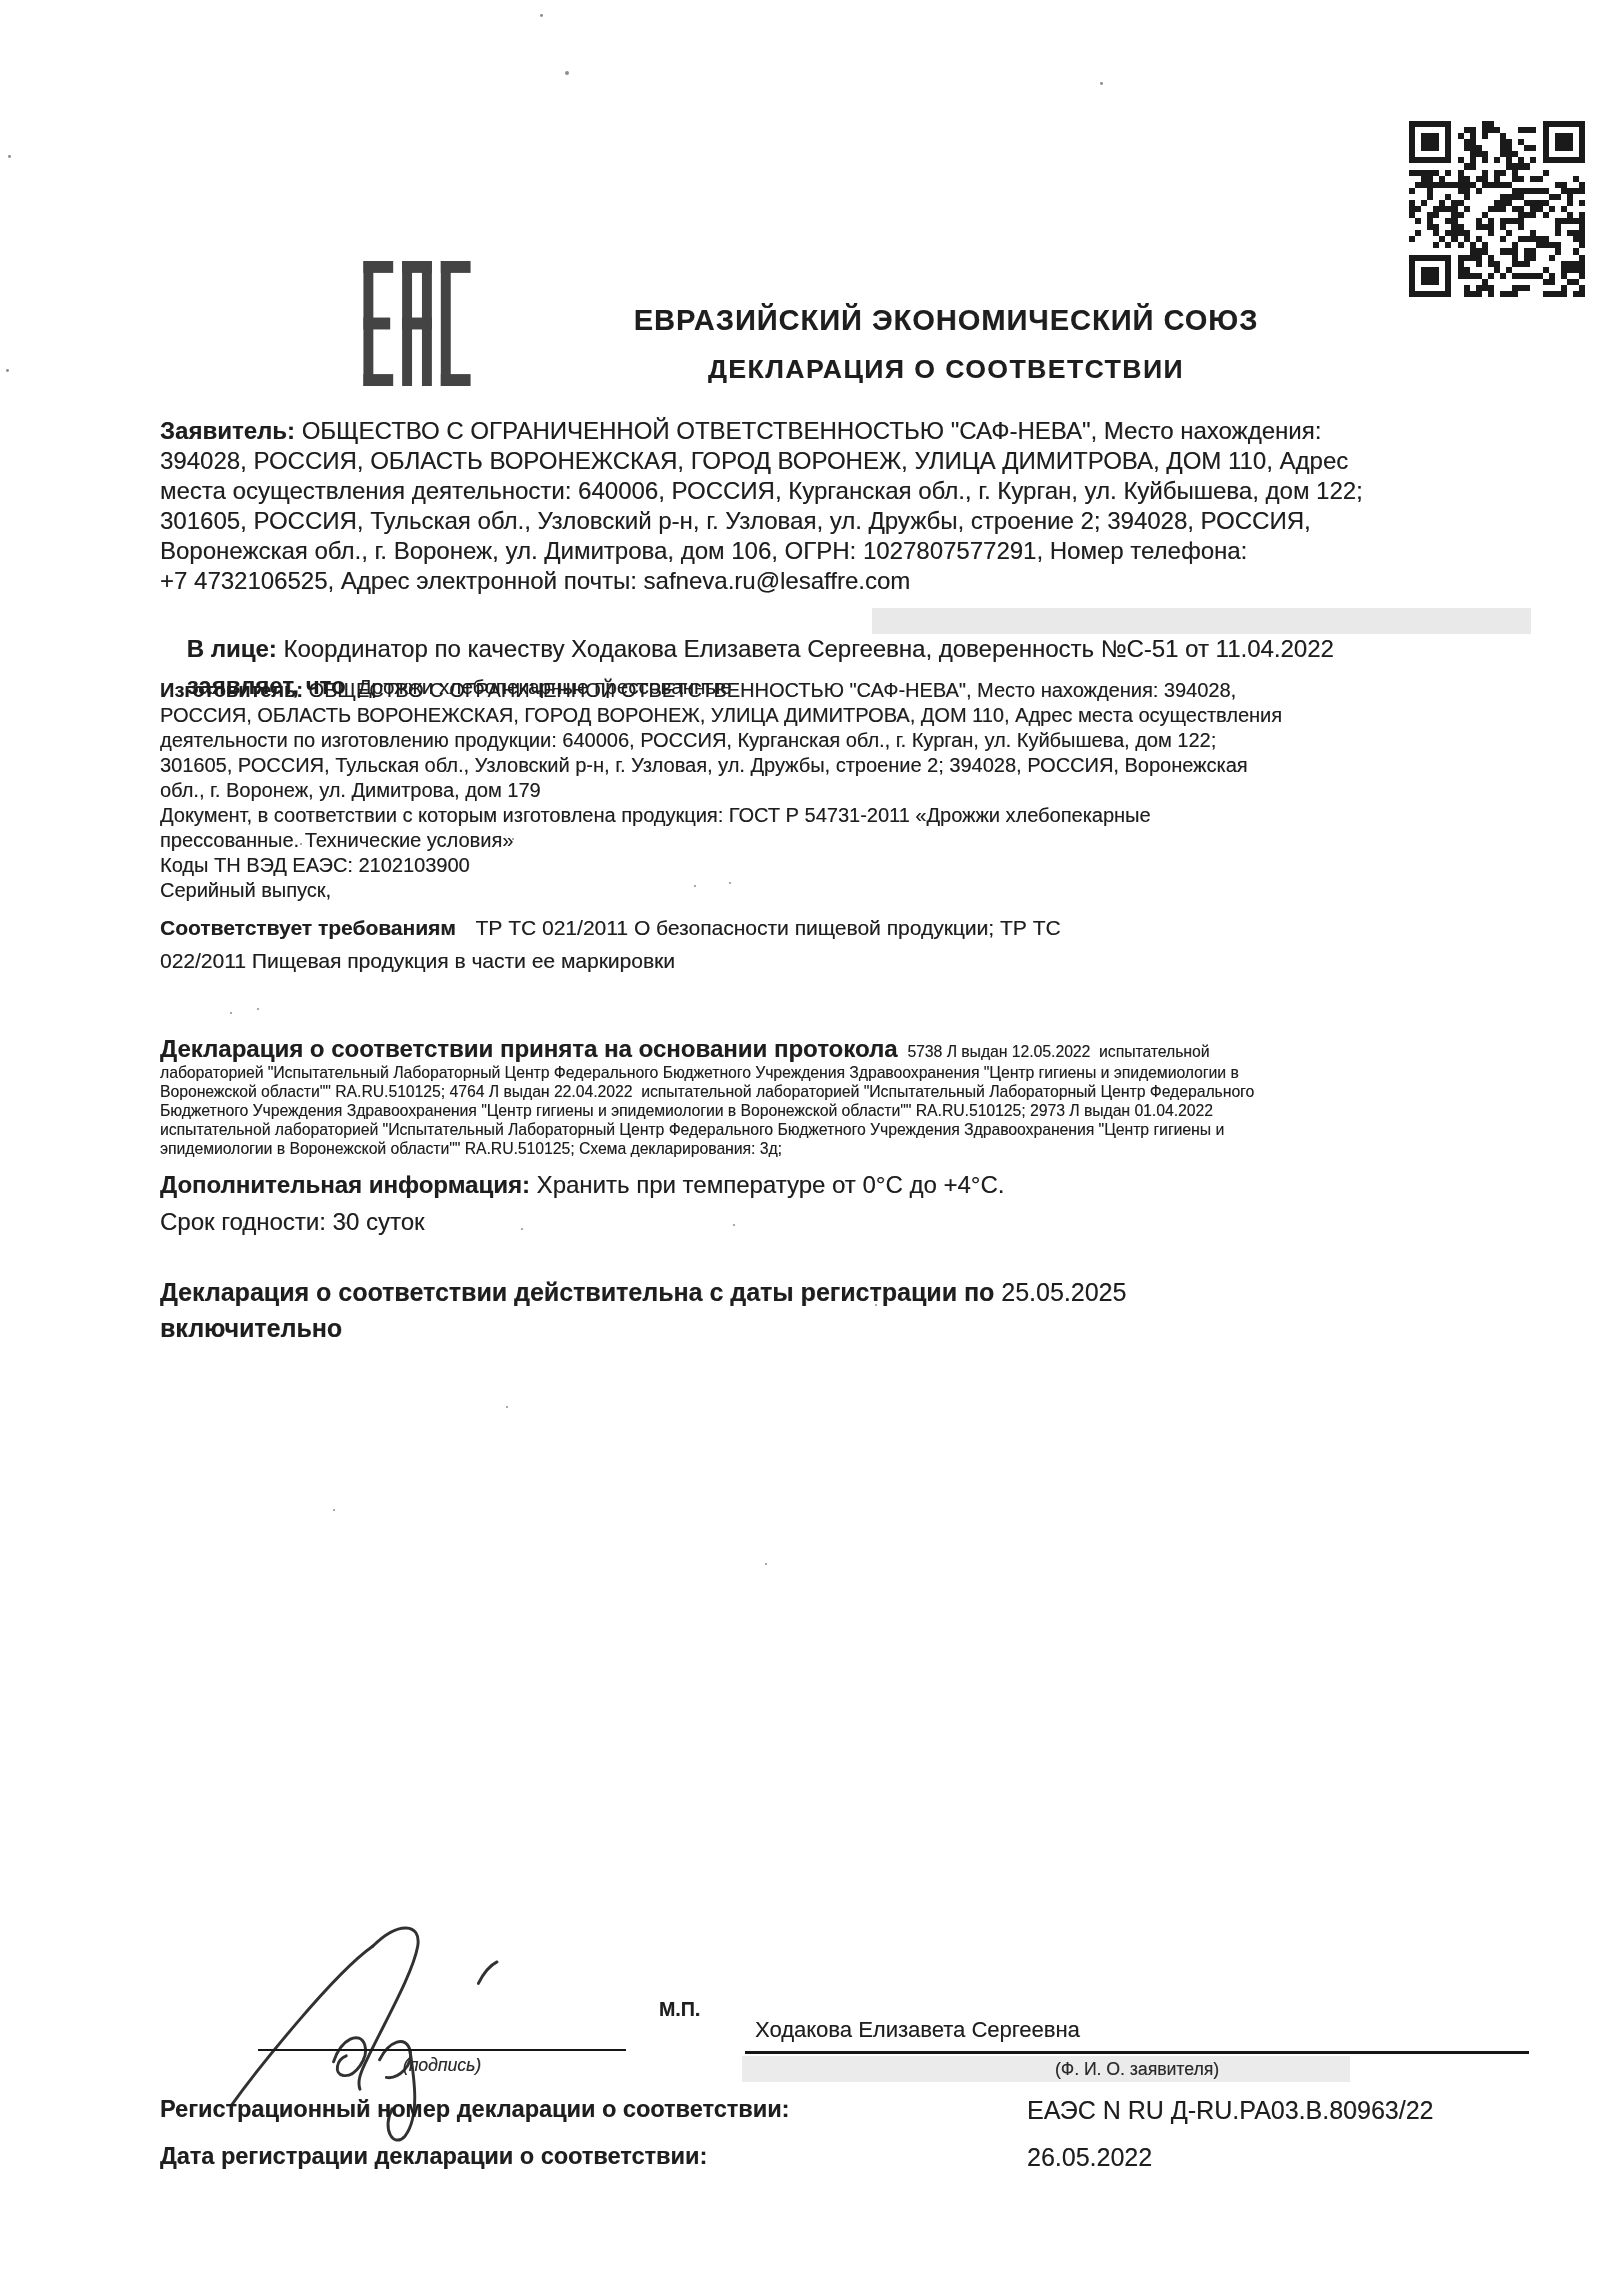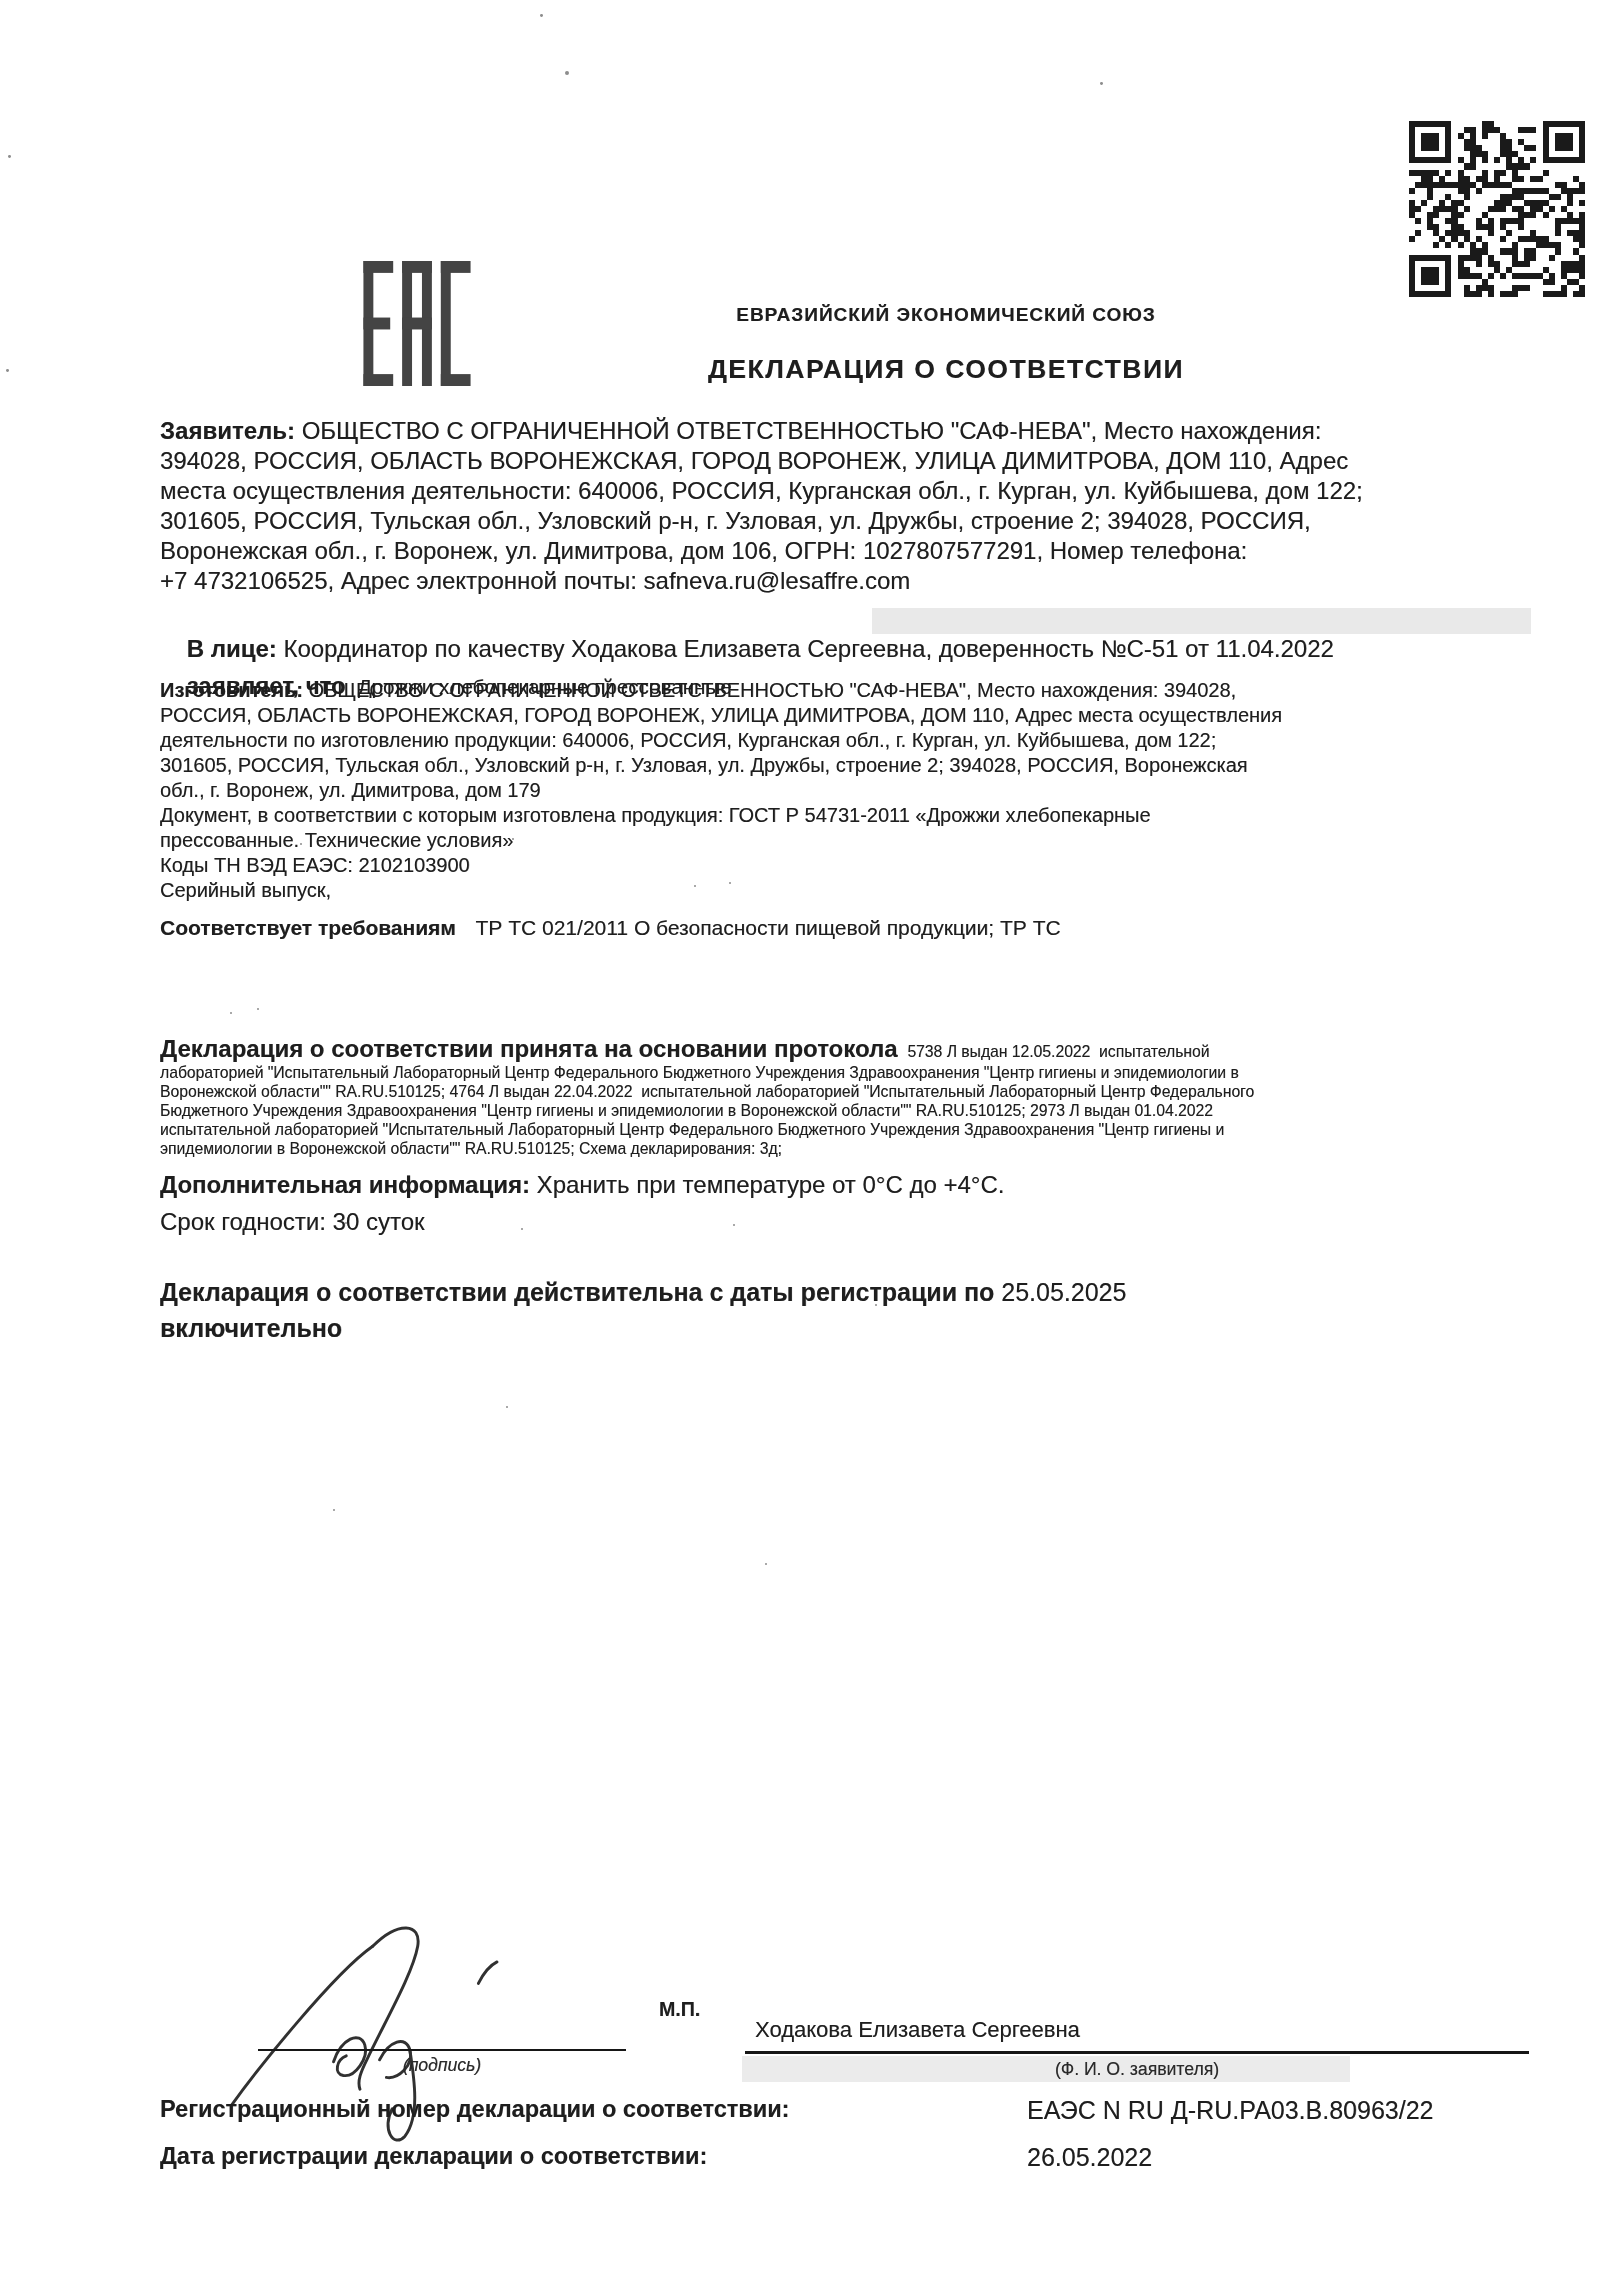--- a/index.html
+++ b/index.html
@@ -10,21 +10,21 @@
     font-family:"Liberation Sans", sans-serif;
     color:#1e1e1e;
     overflow:hidden;
   }
   .abs{position:absolute;}
   .b{font-weight:bold;}
   .nw{white-space:pre;}
   .center{text-align:center;}
   .scan{text-shadow:0.3px 0.3px 0 rgba(20,20,20,.45);}
   
-  .union-title{left:490px;top:304px;width:912px;font-size:19px;font-weight:bold;letter-spacing:1px;}
+  .union-title{left:490px;top:304px;width:912px;font-size:29px;font-weight:bold;letter-spacing:1px;}
   .doc-title{left:490px;top:354px;width:912px;font-size:26.5px;font-weight:bold;letter-spacing:1.5px;}
   
   .applicant{left:160px;top:416px;width:1318px;font-size:24px;line-height:30px;}
   .representative{left:160px;top:604px;width:1318px;font-size:24px;line-height:30px;}
   .declares{left:160px;top:641px;width:1318px;font-size:24px;line-height:30px;}
   .declares .product{font-size:20.6px;margin-left:12px;}
   .manufacturer{left:160px;top:678px;width:1328px;font-size:20px;line-height:25px;}
   .compliance{left:160px;top:911px;width:1318px;font-size:21px;line-height:33px;}
   .compliance .rest{margin-left:19.6px;}
   .protocol{left:160px;top:1035px;width:1328px;}
@@ -496,20 +496,21 @@
     <div class="nw">301605, РОССИЯ, Тульская обл., Узловский р-н, г. Узловая, ул. Дружбы, строение 2; 394028, РОССИЯ, Воронежская</div>
     <div class="nw">обл., г. Воронеж, ул. Димитрова, дом 179</div>
     <div class="nw">Документ, в соответствии с которым изготовлена продукция: ГОСТ Р 54731-2011 «Дрожжи хлебопекарные</div>
     <div class="nw">прессованные. Технические условия»</div>
     <div class="nw">Коды ТН ВЭД ЕАЭС: 2102103900</div>
     <div class="nw">Серийный выпуск,</div>
   </div>
 
   <div class="abs compliance">
     <div class="nw"><span class="b">Соответствует требованиям</span><span class="rest">ТР ТС 021/2011 О безопасности пищевой продукции; ТР ТС</span></div>
+    <div class="nw">022/2011 Пищевая продукция в части ее маркировки</div>
   </div>
 
   <div class="abs protocol">
     <div class="nw"><span class="head">Декларация о соответствии принята на основании протокола</span><span class="sm first">5738 Л выдан 12.05.2022  испытательной</span></div>
     <div class="sm nw">лабораторией "Испытательный Лабораторный Центр Федерального Бюджетного Учреждения Здравоохранения "Центр гигиены и эпидемиологии в</div>
     <div class="sm nw">Воронежской области"" RA.RU.510125; 4764 Л выдан 22.04.2022  испытательной лабораторией "Испытательный Лабораторный Центр Федерального</div>
     <div class="sm nw">Бюджетного Учреждения Здравоохранения "Центр гигиены и эпидемиологии в Воронежской области"" RA.RU.510125; 2973 Л выдан 01.04.2022</div>
     <div class="sm nw">испытательной лабораторией "Испытательный Лабораторный Центр Федерального Бюджетного Учреждения Здравоохранения "Центр гигиены и</div>
     <div class="sm nw">эпидемиологии в Воронежской области"" RA.RU.510125; Схема декларирования: 3д;</div>
   </div>

